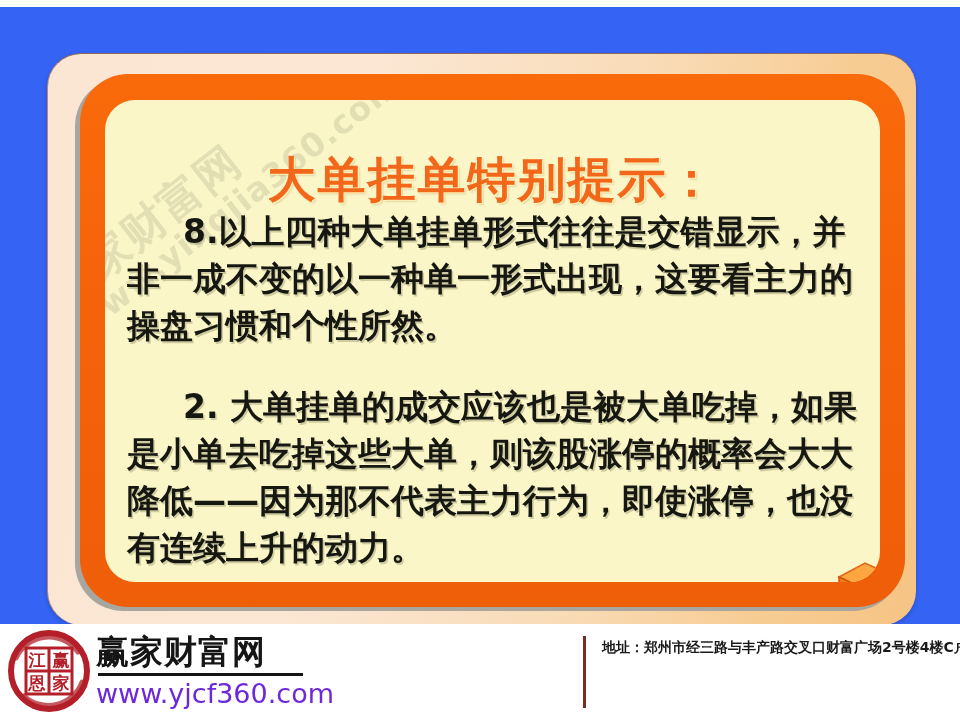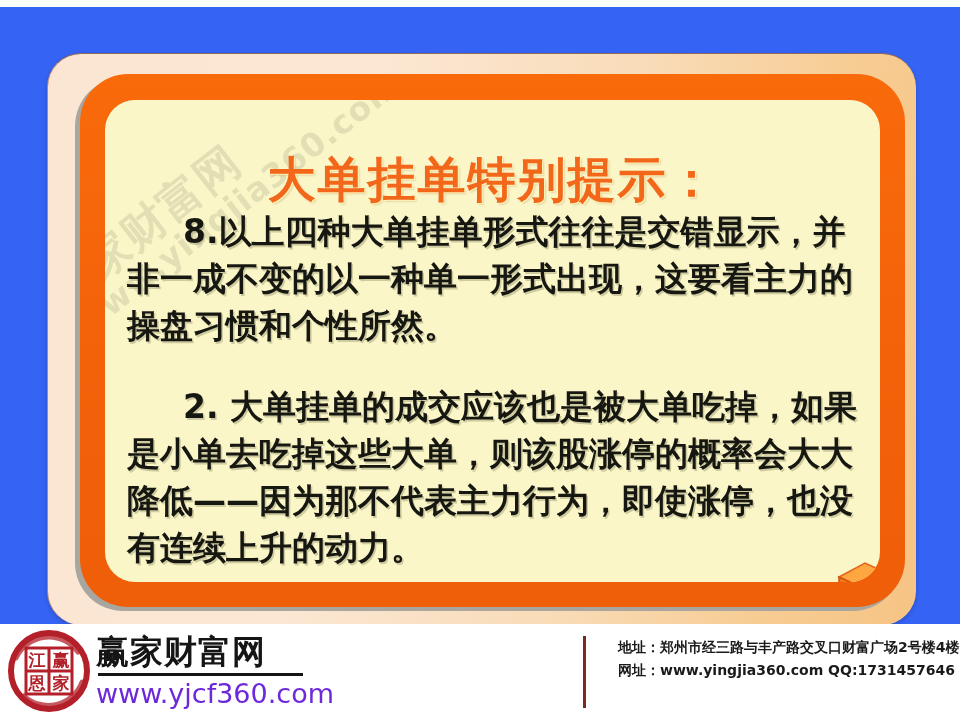--- a/index.html
+++ b/index.html
@@ -116,21 +116,21 @@
   }
   #footer-divider {
     position:absolute; left:583px; top:12px; width:3px; height:72px;
     background:#7e2b1f;
   }
   #contact-block { position:absolute; left:602px; top:12px; width:352px; }
   .contact-line {
     font-size:14px; font-weight:bold; color:#1a1a1a;
     line-height:23px; white-space:nowrap;
   }
-  .contact-line .lbl { letter-spacing:0px;margin-left:16px; }
+  .contact-line .lbl { letter-spacing:0px; }
 </style>
 </head>
 <body>
 
 <div id="top-strip"></div>
 
 <div id="slide-bg"></div>
 
 <div id="outer-card"></div>
 <div id="ring-shadow"></div>
@@ -194,18 +194,15 @@
     <div id="brand-rule"></div>
     <div id="brand-url">www.yjcf360.com</div>
   </div>
 
   <div id="footer-divider"></div>
 
   <div id="contact-block">
     <div class="contact-line">
       <span class="lbl">地址：</span><span>郑州市经三路与丰产路交叉口财富广场2号楼4楼C户</span>
     </div>
-    <div class="contact-line">
-      <span class="lbl">网址：</span><span>www.yingjia360.com  QQ:1731457646</span>
-    </div>
   </div>
 
 </div>
 
 </body></html>

